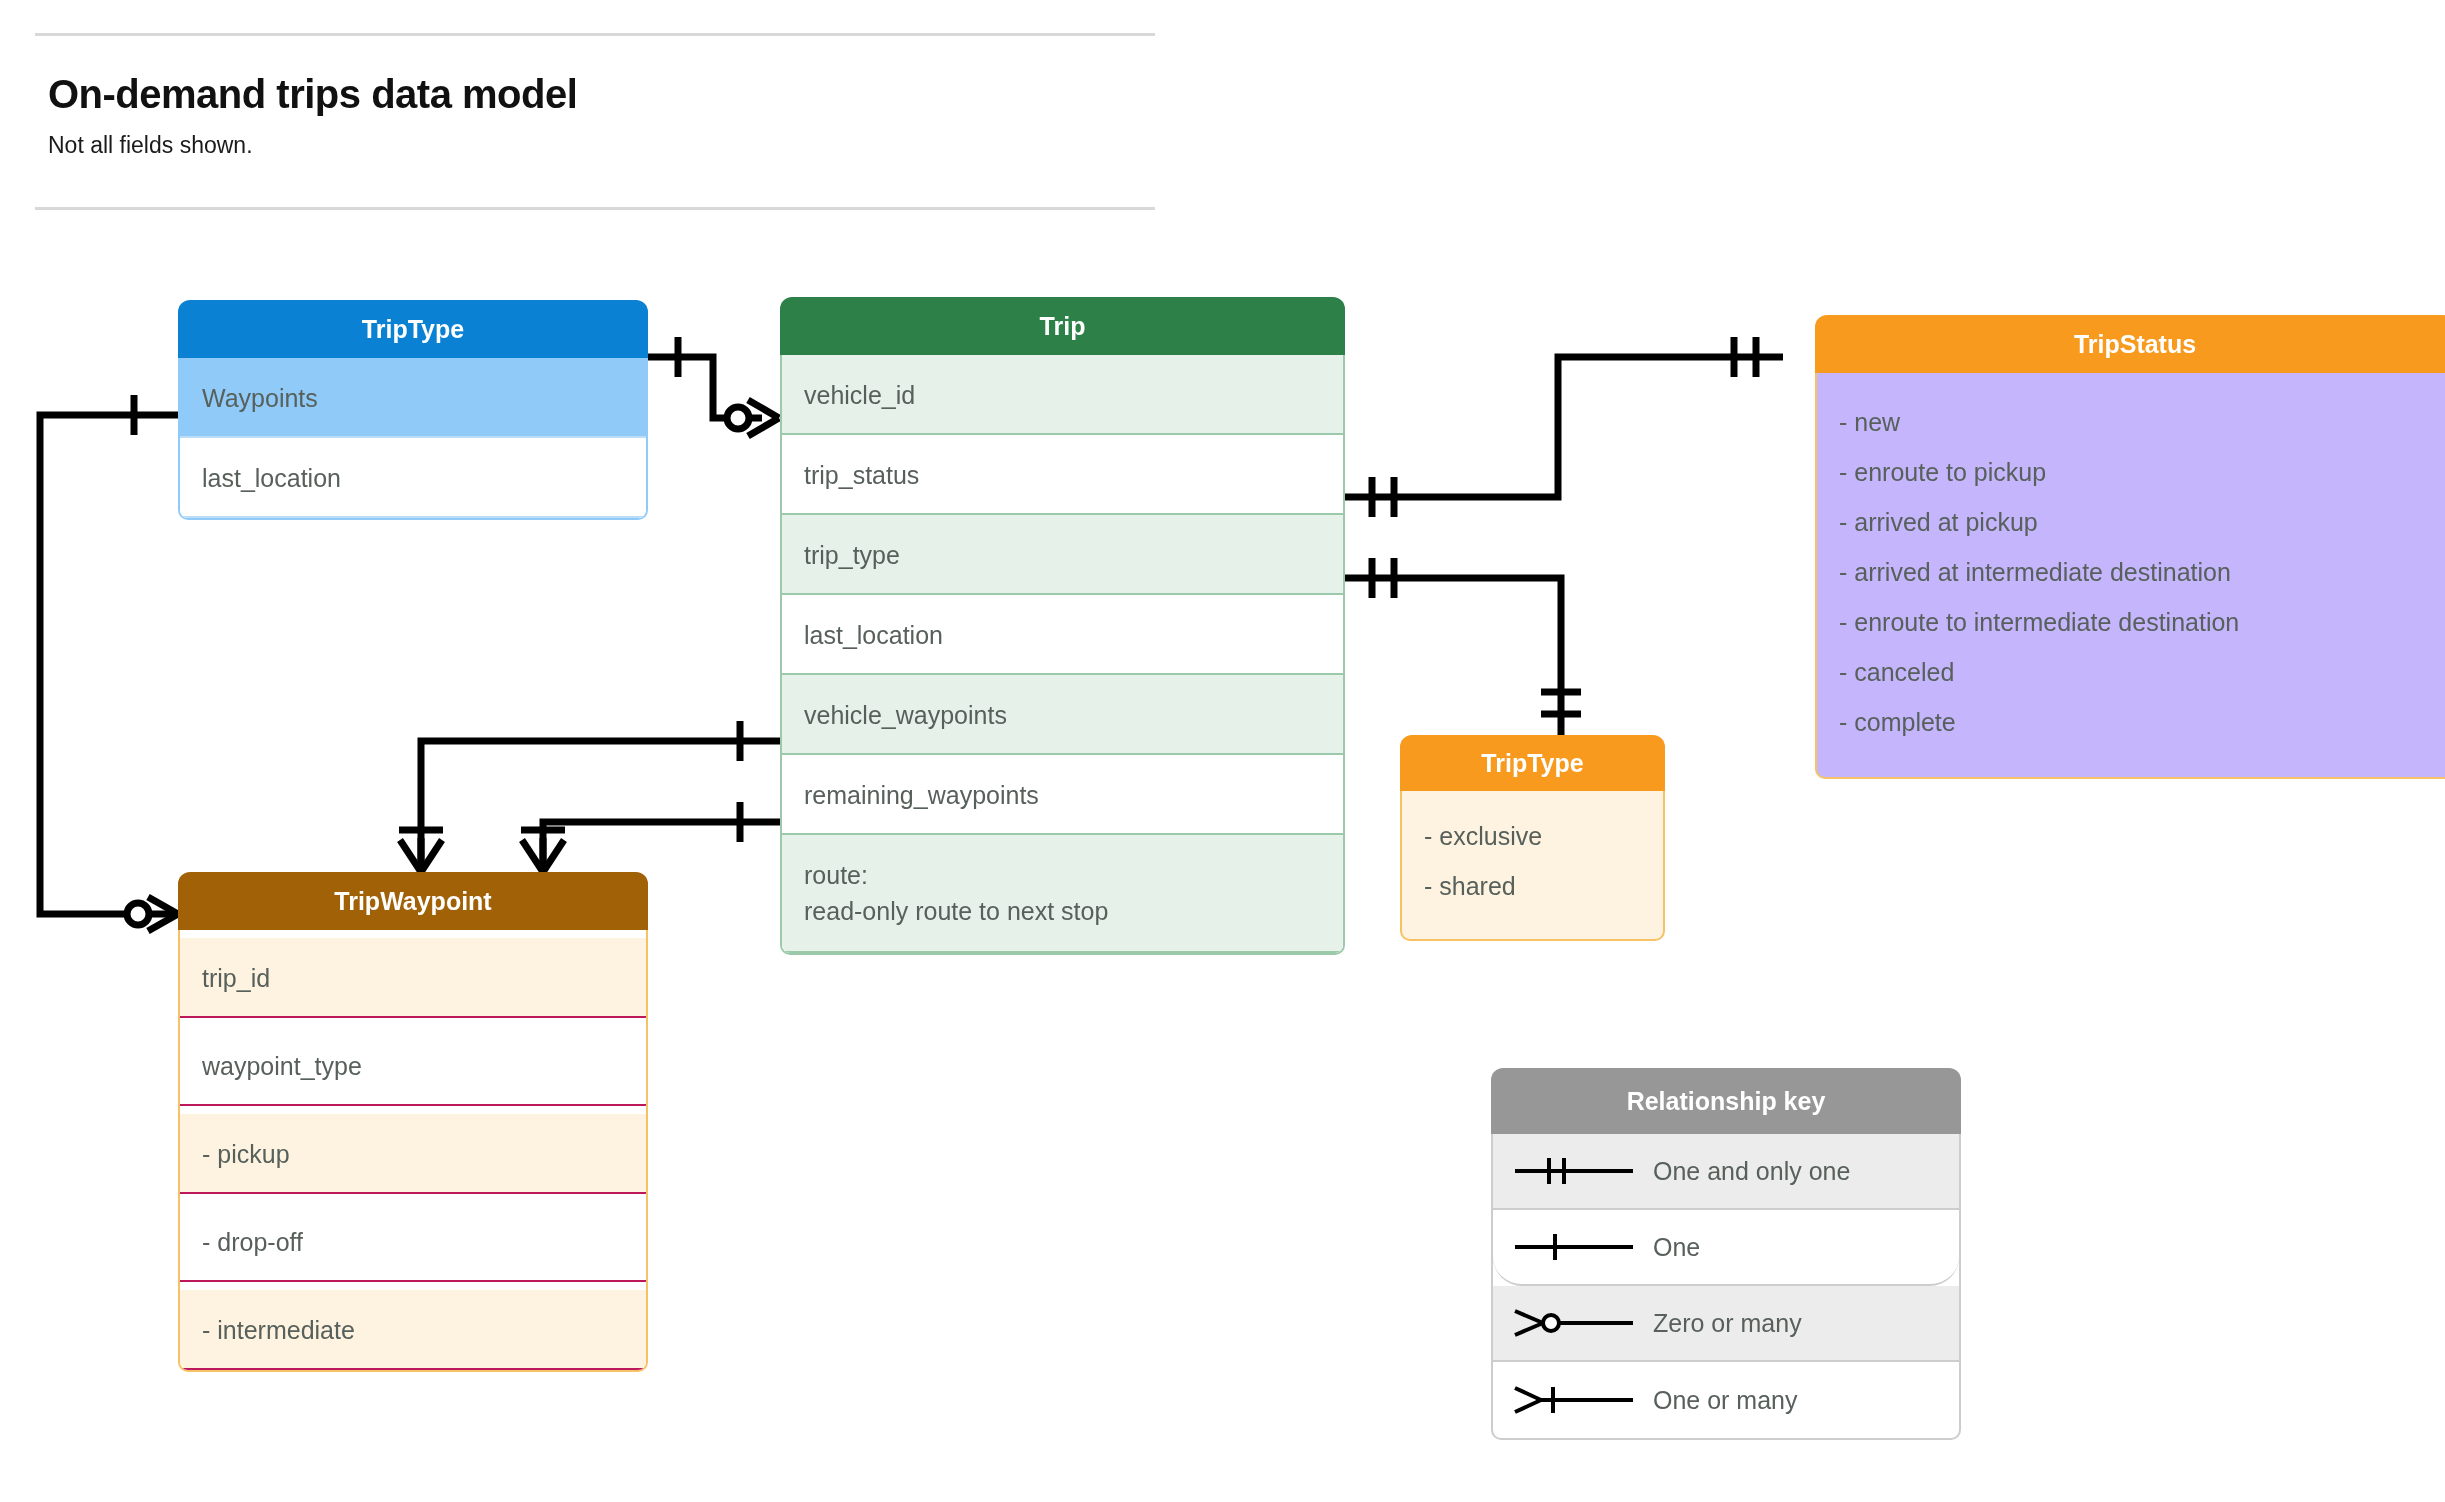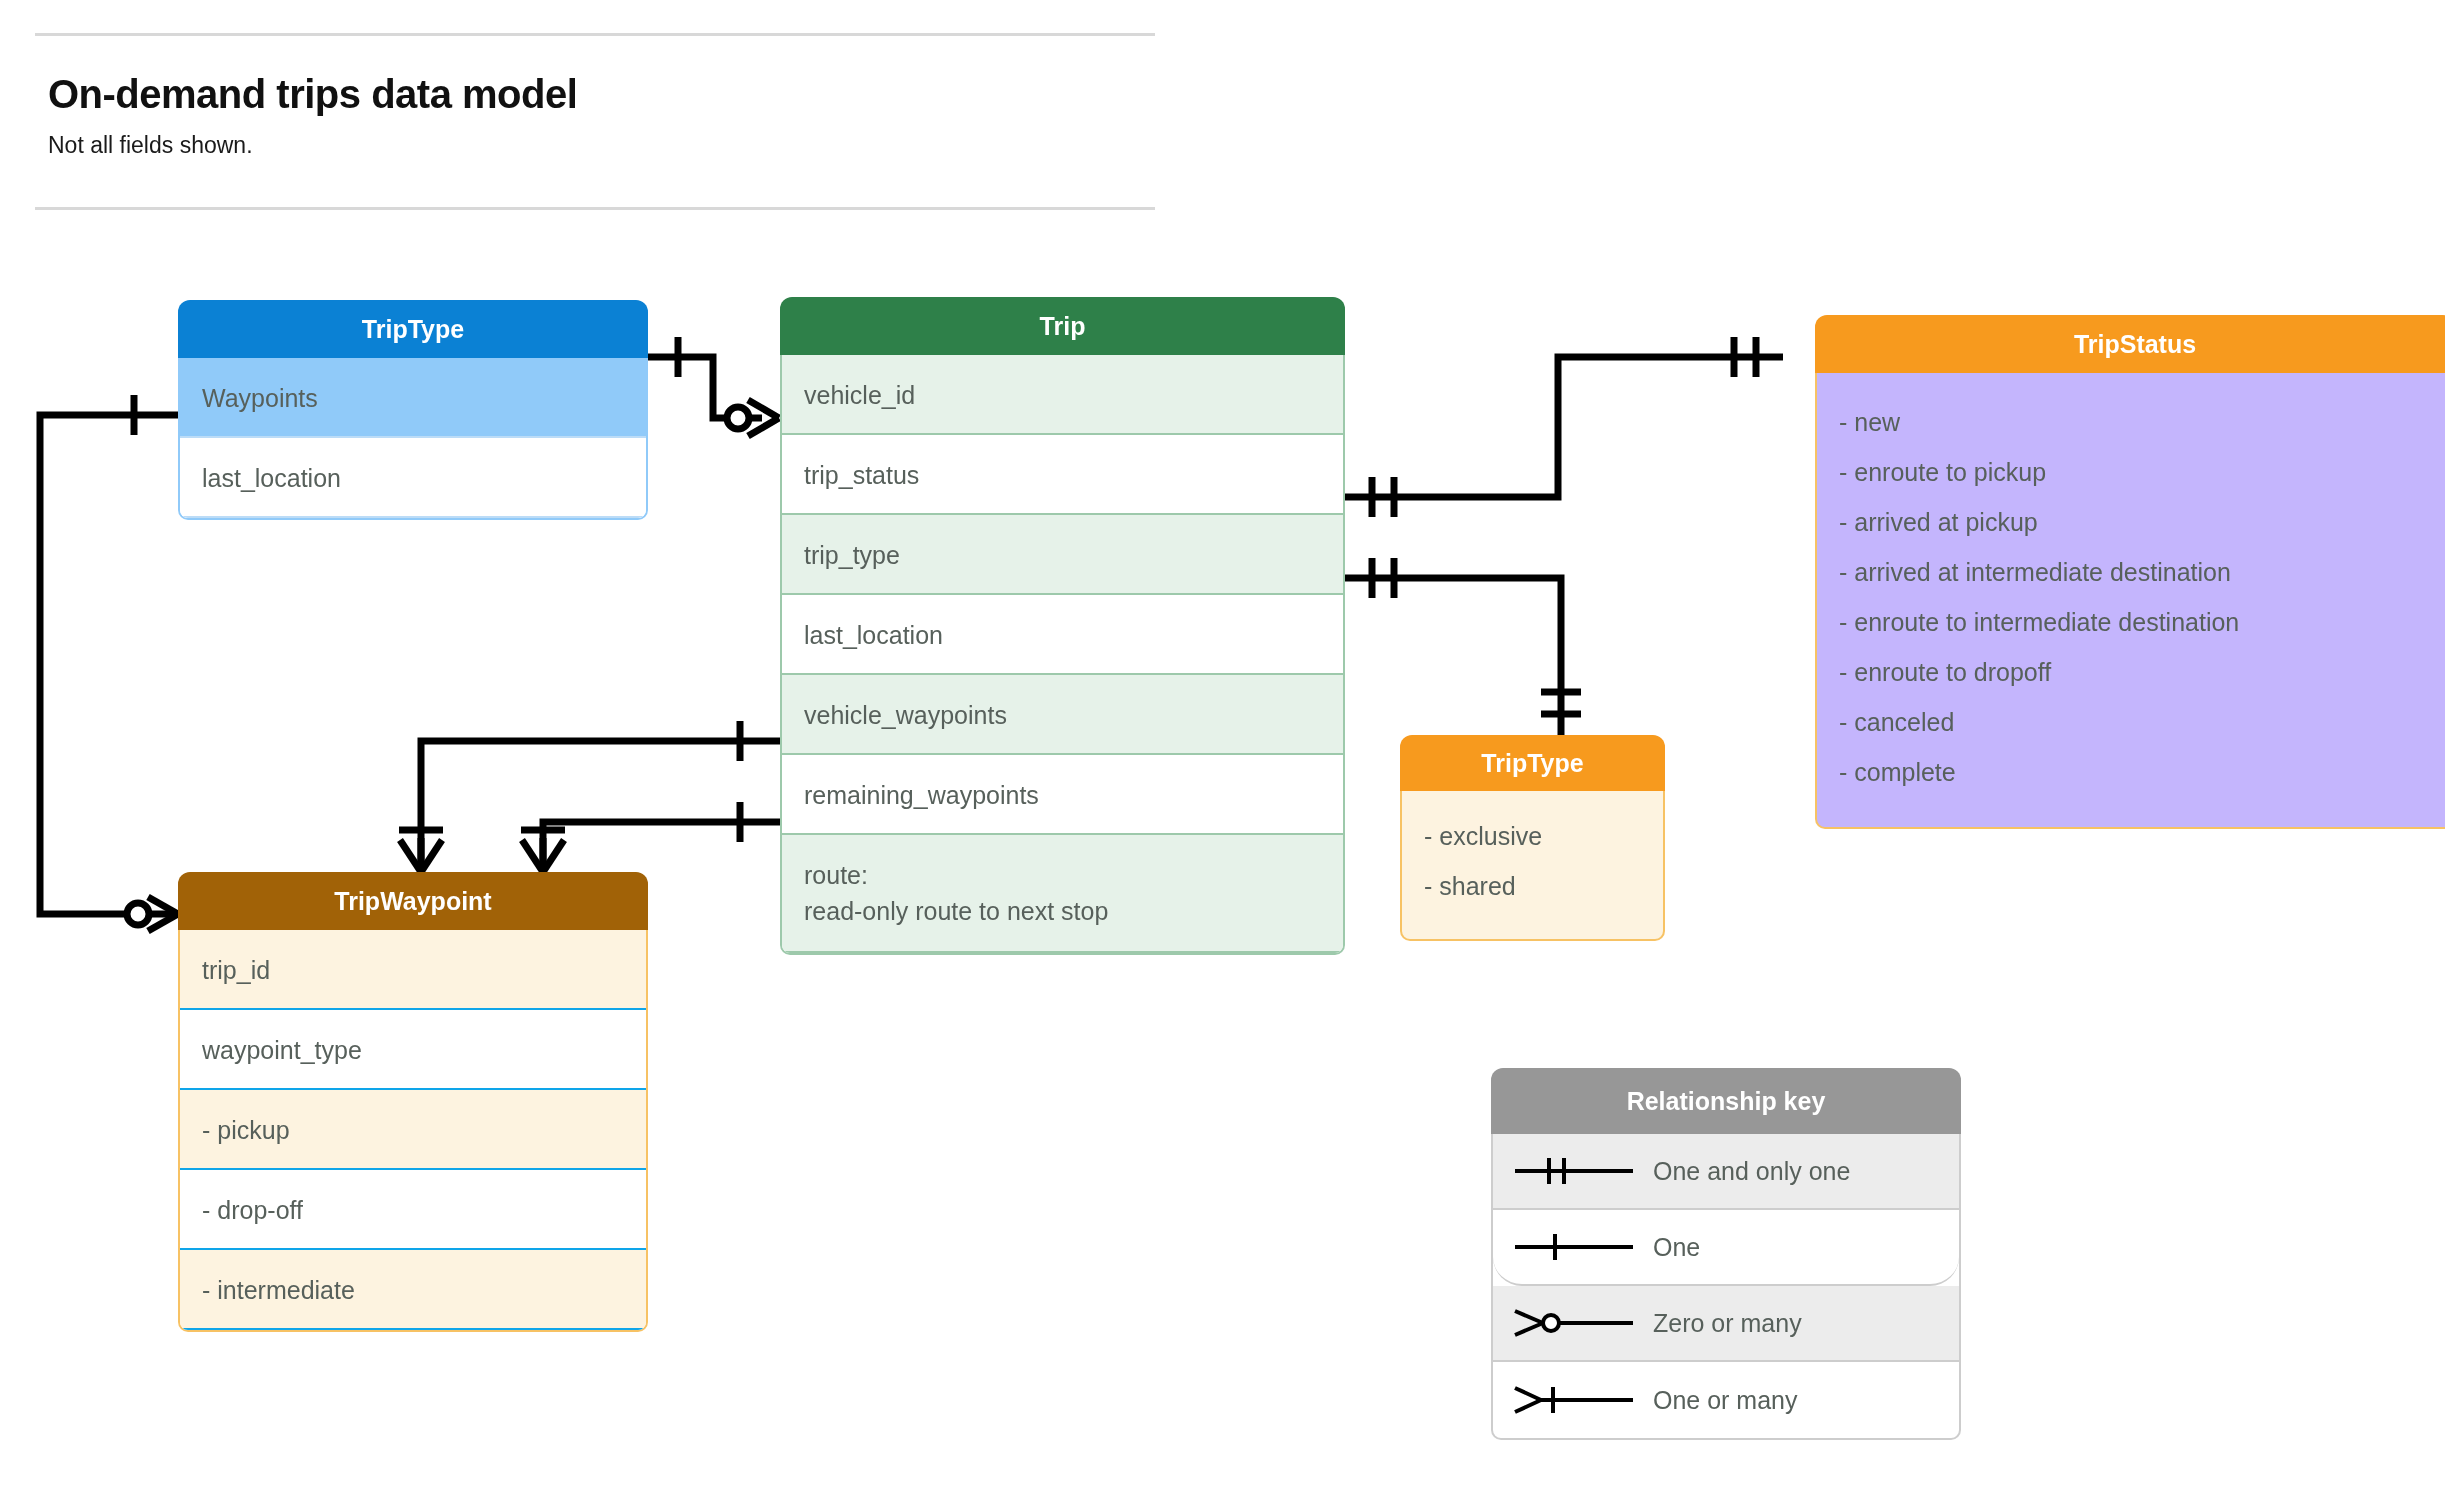--- a/index.html
+++ b/index.html
@@ -91,21 +91,21 @@
     font-size: 25px; color: #57605b;
     line-height: 50px; white-space: nowrap;
   }
 
   
   #entity-tripwaypoint { left: 178px; top: 872px; width: 470px; }
   #entity-tripwaypoint .entity-header { background: #a16207; }
   #entity-tripwaypoint .rows { border: 2px solid #f7c264; border-top: none; }
   #entity-tripwaypoint .r-alt { background: #fdf3e0; }
   #entity-tripwaypoint .r-base { background: #ffffff; }
-  #entity-tripwaypoint .row { border-bottom: 2px solid #0ea5e9; }
+  #entity-tripwaypoint .row { border-bottom: 2px solid #be185d; margin-top: 8px; }
 
   
   #entity-triptype { left: 1400px; top: 735px; width: 265px; }
   #entity-triptype .entity-header { background: #f79a1e; height: 56px; line-height: 56px; }
   #entity-triptype .body {
     background: #fdf3e0; border: 2px solid #f7c264; border-top: none;
     border-radius: 0 0 10px 10px;
     padding: 20px 22px 28px 22px;
   }
 
@@ -223,21 +223,20 @@
 </div>
 
 <div class="entity" id="entity-tripstatus">
   <div class="entity-header">TripStatus</div>
   <div class="body">
     <div class="enum-line">- new</div>
     <div class="enum-line">- enroute to pickup</div>
     <div class="enum-line">- arrived at pickup</div>
     <div class="enum-line">- arrived at intermediate destination</div>
     <div class="enum-line">- enroute to intermediate destination</div>
-    <div class="enum-line">- enroute to dropoff</div>
     <div class="enum-line">- canceled</div>
     <div class="enum-line">- complete</div>
   </div>
 </div>
 
 <div class="entity" id="entity-triptype">
   <div class="entity-header">TripType</div>
   <div class="body">
     <div class="enum-line">- exclusive</div>
     <div class="enum-line">- shared</div>

